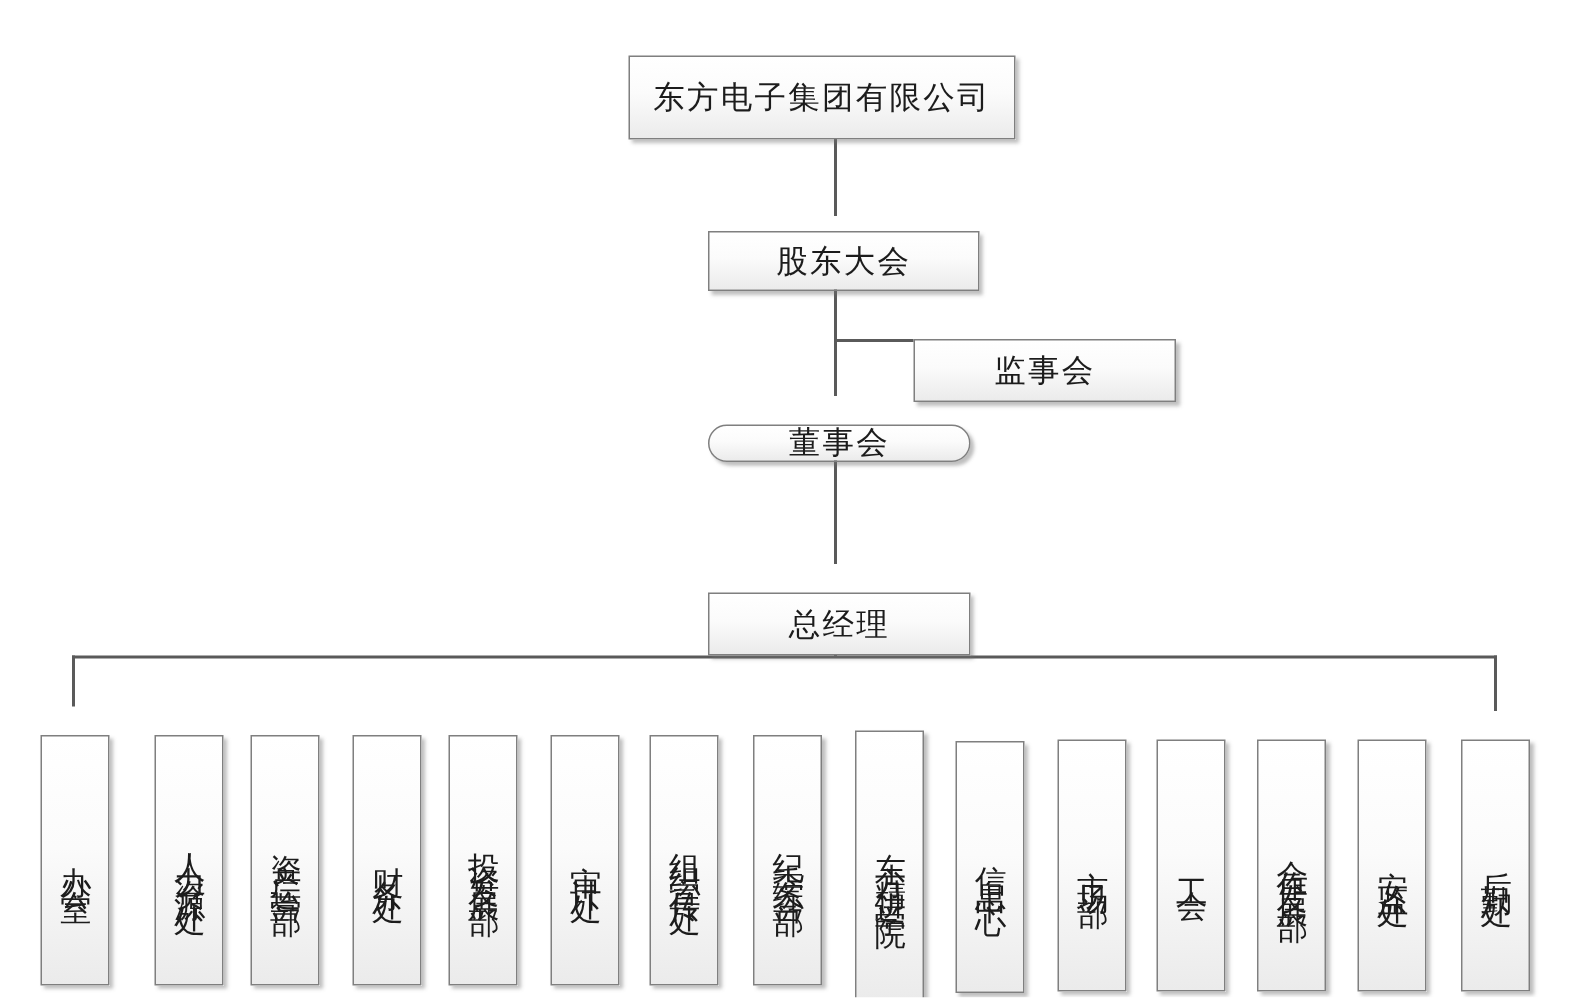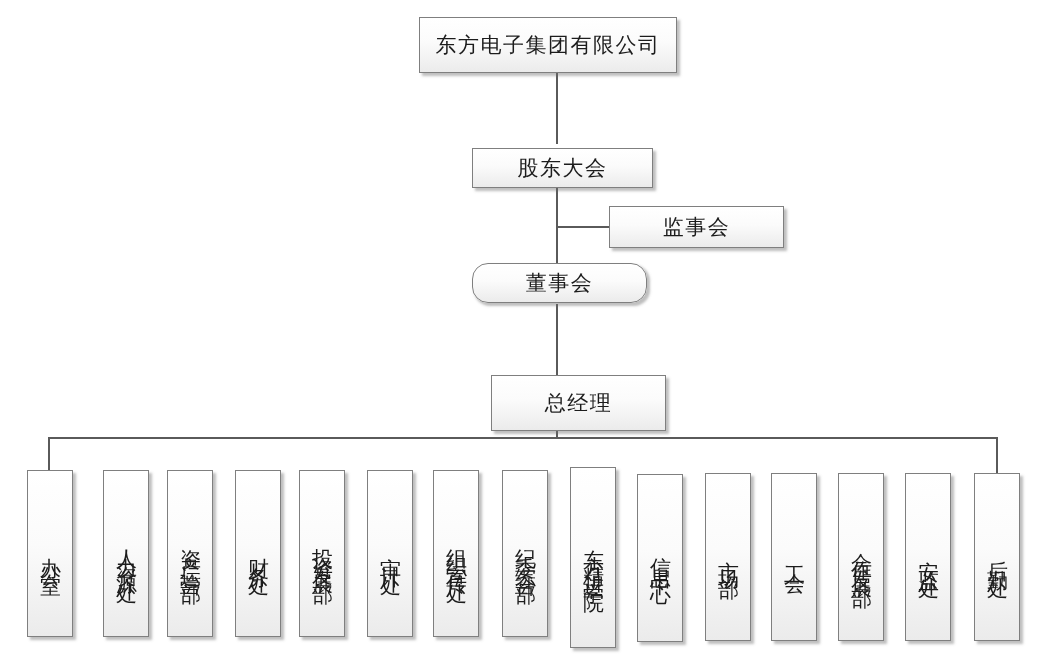--- a/index.html
+++ b/index.html
@@ -27,20 +27,21 @@
   .node {
     position: absolute;
     box-sizing: border-box;
     border: 1.5px solid #7f7f7f;
     background: linear-gradient(180deg, #ffffff 0%, #fbfbfb 45%, #ebebeb 100%);
     box-shadow: 2.5px 2.5px 2.5px rgba(110, 110, 110, 0.45);
     display: flex;
     align-items: center;
     justify-content: center;
     color: #1c1c1c;
+    margin-top: 20px;
   }
   .node .label {
     font-size: 21px;
     line-height: 1;
     letter-spacing: 1.5px;
     white-space: nowrap;
   }
   .node.v-node .label {
     writing-mode: vertical-rl;
     text-orientation: upright;
@@ -59,33 +60,33 @@
   <div class="line v" style="left:556px; top:304px; height:72px;"></div>
   <div class="line v" style="left:556px; top:417px; height:21px;"></div>
   <div class="line h" style="left:48px; top:437px; width:950px;"></div>
   <div class="line v" style="left:48px; top:437px; height:34px;"></div>
   <div class="line v" style="left:996px; top:437px; height:37px;"></div>
 
   <div class="node h-node" style="left:419px; top:17px; width:258px; height:56px;">
     <span class="label">东方电子集团有限公司</span>
   </div>
 
-  <div class="node h-node" style="left:472px; top:148px; width:181px; height:40px;">
+  <div class="node h-node" style="left:472px; top:134px; width:181px; height:40px;">
     <span class="label">股东大会</span>
   </div>
 
   <div class="node h-node" style="left:609px; top:206px; width:175px; height:42px;justify-content:center;">
     <span class="label">监事会</span>
   </div>
 
-  <div class="node h-node" style="left:472px; top:263px; width:175px; height:40px;border-radius:16px;">
+  <div class="node h-node" style="left:472px; top:263px; width:175px; height:25px;border-radius:16px;">
     <span class="label">董事会</span>
   </div>
 
-  <div class="node h-node" style="left:491px; top:375px; width:175px; height:56px;justify-content:center;">
+  <div class="node h-node" style="left:472px; top:375px; width:175px; height:42px;justify-content:center;">
     <span class="label">总经理</span>
   </div>
 
   <div class="node v-node" style="left:27px; top:470px; width:46px; height:167px;">
     <span class="label">办公室</span>
   </div>
 
   <div class="node v-node" style="left:103px; top:470px; width:46px; height:167px;">
     <span class="label">人力资源处</span>
   </div>

